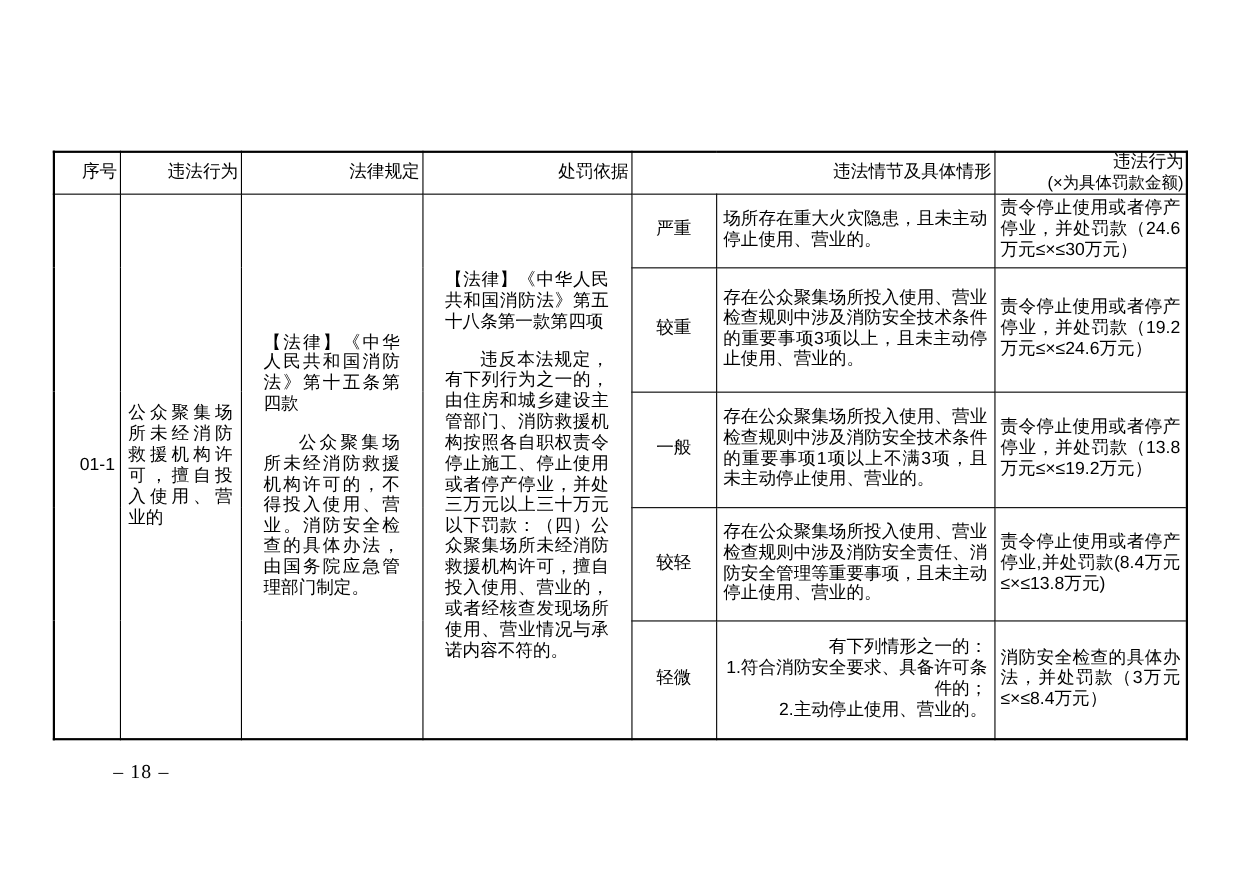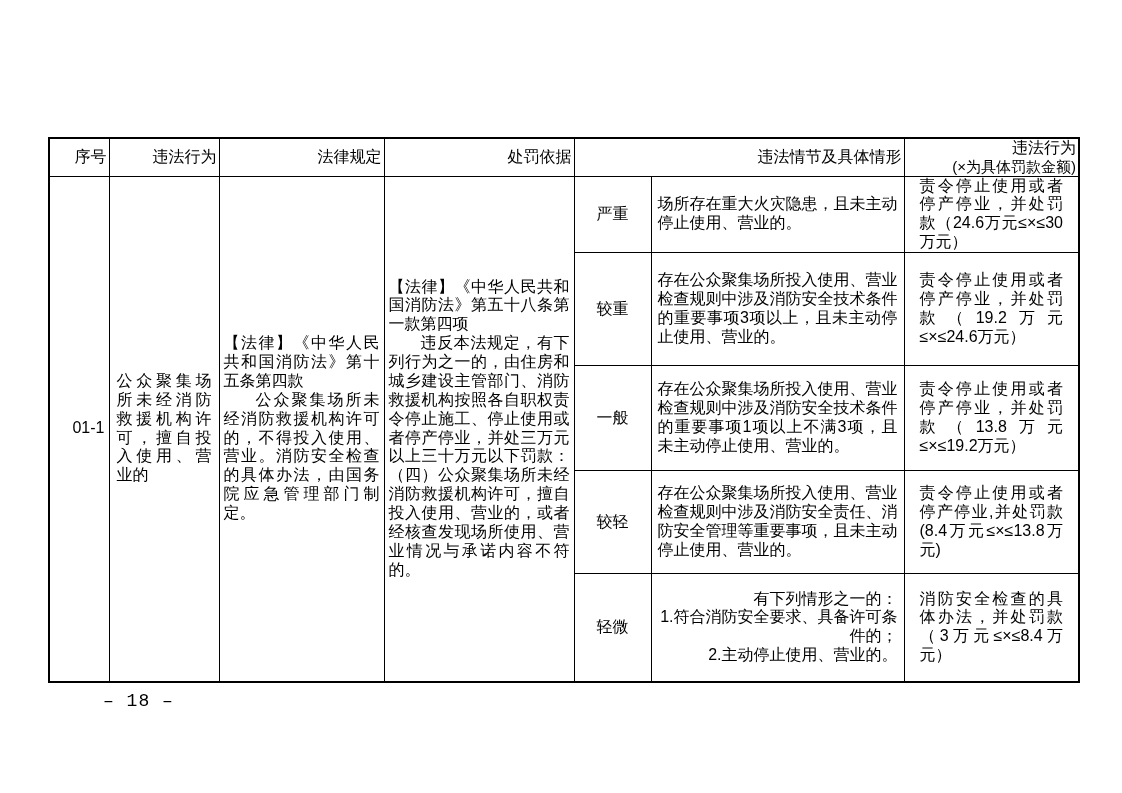--- a/index.html
+++ b/index.html
@@ -36,30 +36,30 @@
     line-height: 1.18;
     padding: 2px 4px;
     vertical-align: middle;
     overflow: hidden;
   }
   .ref-table thead th { text-align: right; padding: 0 2px; margin-top: 20px; }
   .hdr-sub { font-size: 15px; }
   td.c-serial { text-align: right; }
   td.c-act { text-align: justify; padding: 0 7px; }
   td.c-law { text-align: justify; padding: 0 4px; }
-  td.c-law p { margin: 0; }
+  td.c-law p { margin: 16px; }
   td.c-law p.indent { text-indent: 2em; }
   td.lvl { text-align: center; }
   td.sit { text-align: justify; padding: 0 6px; }
   td.sit.prelines { white-space: pre-line; text-align: right; }
-  td.pen { text-align: justify; padding: 0 15px; }
+  td.pen { text-align: justify; padding: 0 5px; }
   .footer {
     position: absolute;
     left: 103px; top: 691px;
-    font-family: Liberation Mono, monospace;
+    font-family: Liberation Serif, serif;
     font-size: 18px;
     letter-spacing: 1px;
     text-align: right;
   }
 </style>
 </head>
 <body>
 
 <div class="page">
 

